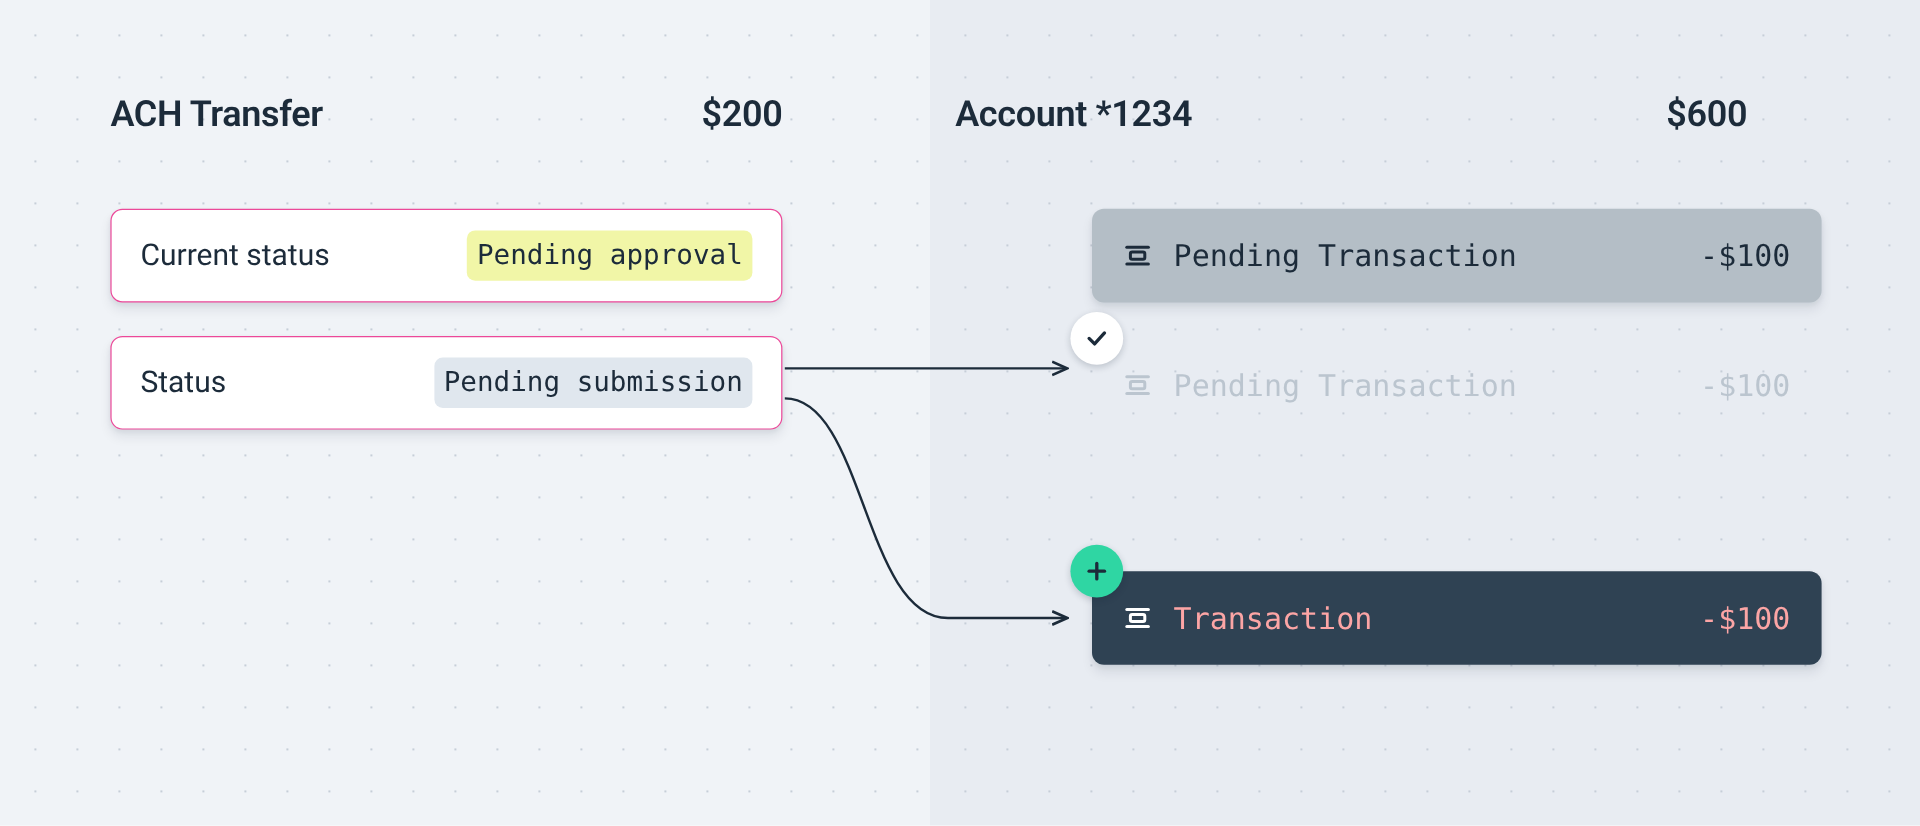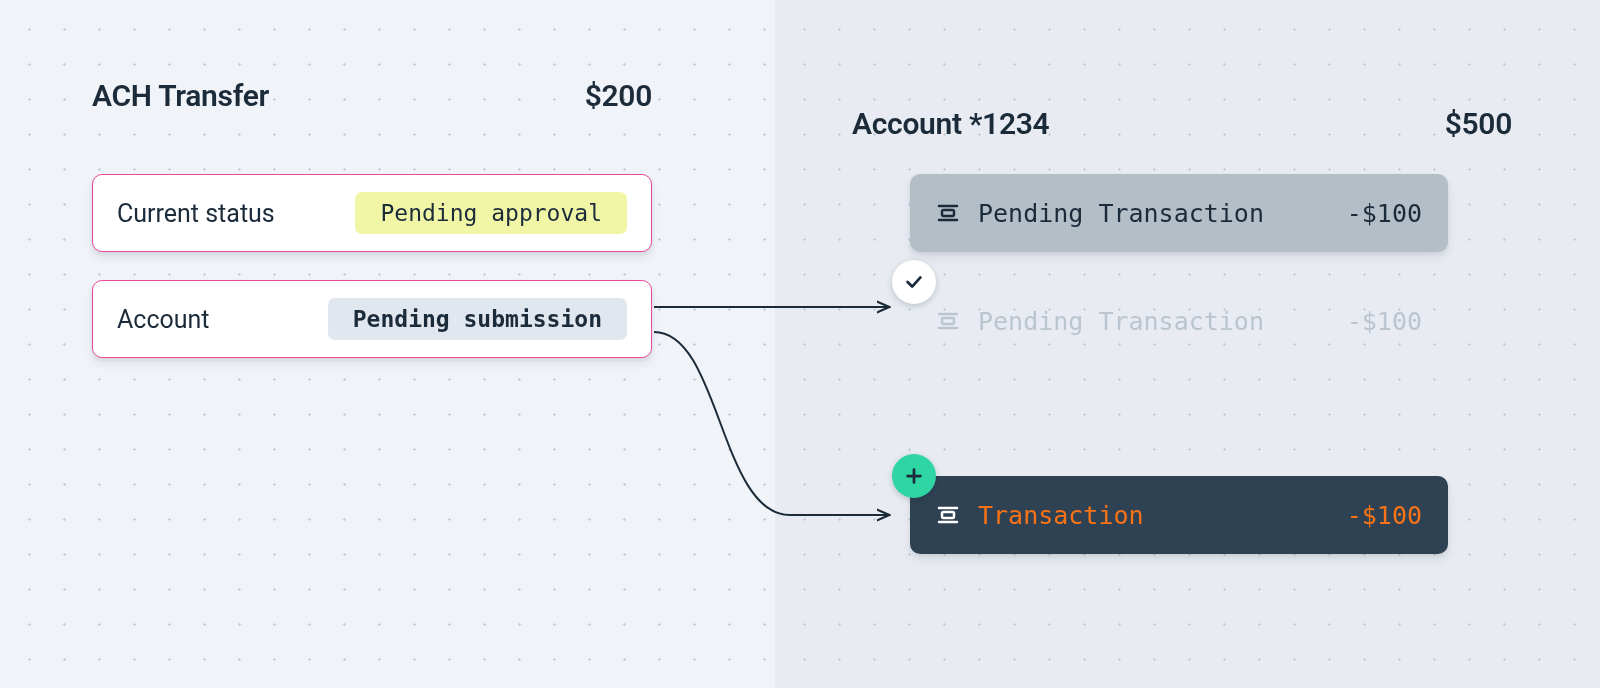--- a/index.html
+++ b/index.html
@@ -30,57 +30,57 @@
     background-image:radial-gradient(var(--dot) 1.2px, transparent 1.2px);
     background-size:35px 35px;
     background-position:12px 12px;
   }
   .stage{position:absolute;inset:0;}
 
   
   h2{margin:0;font-weight:600;font-size:30px;letter-spacing:-0.01em;}
   .hdr{position:absolute;display:flex;justify-content:space-between;align-items:flex-start;}
   .hdr-left{left:92px;top:78px;width:560px;}
-  .hdr-right{left:852px;top:78px;width:660px;margin-top:28px;}
+  .hdr-right{left:796px;top:78px;width:660px;}
 
   
   .card{
     position:absolute;left:92px;width:560px;height:78px;
     background:#fff;border:1px solid #ec4899;border-radius:10px;
     box-shadow:var(--card-shadow);
     display:flex;align-items:center;justify-content:space-between;
     padding:0 24px;box-sizing:border-box;
     font-size:25px;
   }
   .card-1{top:174px;}
   .card-2{top:280px;}
   .chip{
     font-family:ui-monospace,SFMono-Regular,Menlo,Consolas,monospace;
     font-size:23px;
-    padding:8px 25px;border-radius:7px;
+    padding:8px 8px;border-radius:7px;
     white-space:nowrap;
   }
   .chip-warn{background:var(--warn-bg);}
-  .chip-neutral{background:var(--neutral-bg);font-weight:bold;}
+  .chip-neutral{background:var(--neutral-bg);}
 
   
   .txn{
-    position:absolute;left:910px;width:538px;height:78px;
+    position:absolute;left:910px;width:608px;height:78px;
     border-radius:10px;
     display:flex;align-items:center;gap:18px;
     padding:0 26px;box-sizing:border-box;
     font-family:ui-monospace,SFMono-Regular,Menlo,Consolas,monospace;
     font-size:25px;
   }
   .txn .label{flex:1;}
   .txn .amount{white-space:nowrap;margin-left:37px;}
   .txn .glyph svg{display:block;}
   .txn-grey{top:174px;background:var(--row-grey);color:var(--ink);box-shadow:var(--card-shadow);}
   .txn-ghost{top:282px;color:#bbc5cf;}
-  .txn-dark{top:476px;background:var(--row-dark);color:#f97316;box-shadow:var(--card-shadow);}
+  .txn-dark{top:476px;background:var(--row-dark);color:#fca5a5;box-shadow:var(--card-shadow);}
 
   
   .badge{
     position:absolute;width:44px;height:44px;border-radius:50%;
     box-shadow:0 2px 6px rgba(15,30,50,0.2);
     display:flex;align-items:center;justify-content:center;
   }
   .badge-check{left:892px;top:260px;background:#fff;color:var(--ink);}
   .badge-plus{left:892px;top:454px;background:var(--green);color:var(--row-dark);}
   .badge svg{display:block;}
@@ -96,30 +96,30 @@
 
 <div class="stage">
 
   <div class="hdr hdr-left">
     <h2>ACH Transfer</h2>
     <h2>$200</h2>
   </div>
 
   <div class="hdr hdr-right">
     <h2>Account *1234</h2>
-    <h2>$500</h2>
+    <h2>$600</h2>
   </div>
 
   <div class="card card-1">
     <span>Current status</span>
     <span class="chip chip-warn">Pending approval</span>
   </div>
 
   <div class="card card-2">
-    <span>Account</span>
+    <span>Status</span>
     <span class="chip chip-neutral">Pending submission</span>
   </div>
 
   <div class="txn txn-grey">
     <span class="glyph">
       <svg width="24" height="24" viewBox="0 0 24 24" fill="none" stroke="#1c2b3a" stroke-width="2.5" stroke-linecap="round">
         <line x1="3" y1="5" x2="21" y2="5"></line>
           <rect x="6" y="9" width="12" height="6" rx="1.5"></rect>
           <line x1="3" y1="19" x2="21" y2="19"></line>
       </svg>

